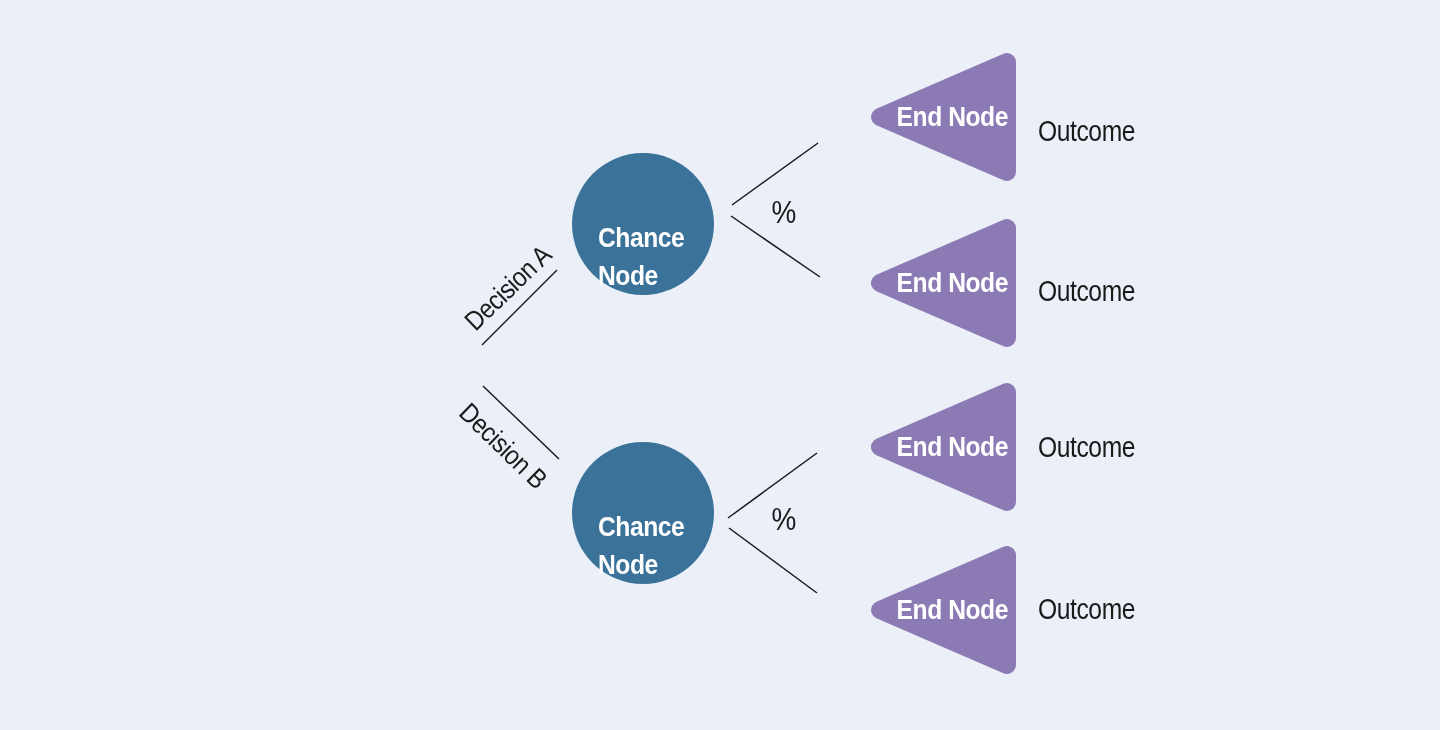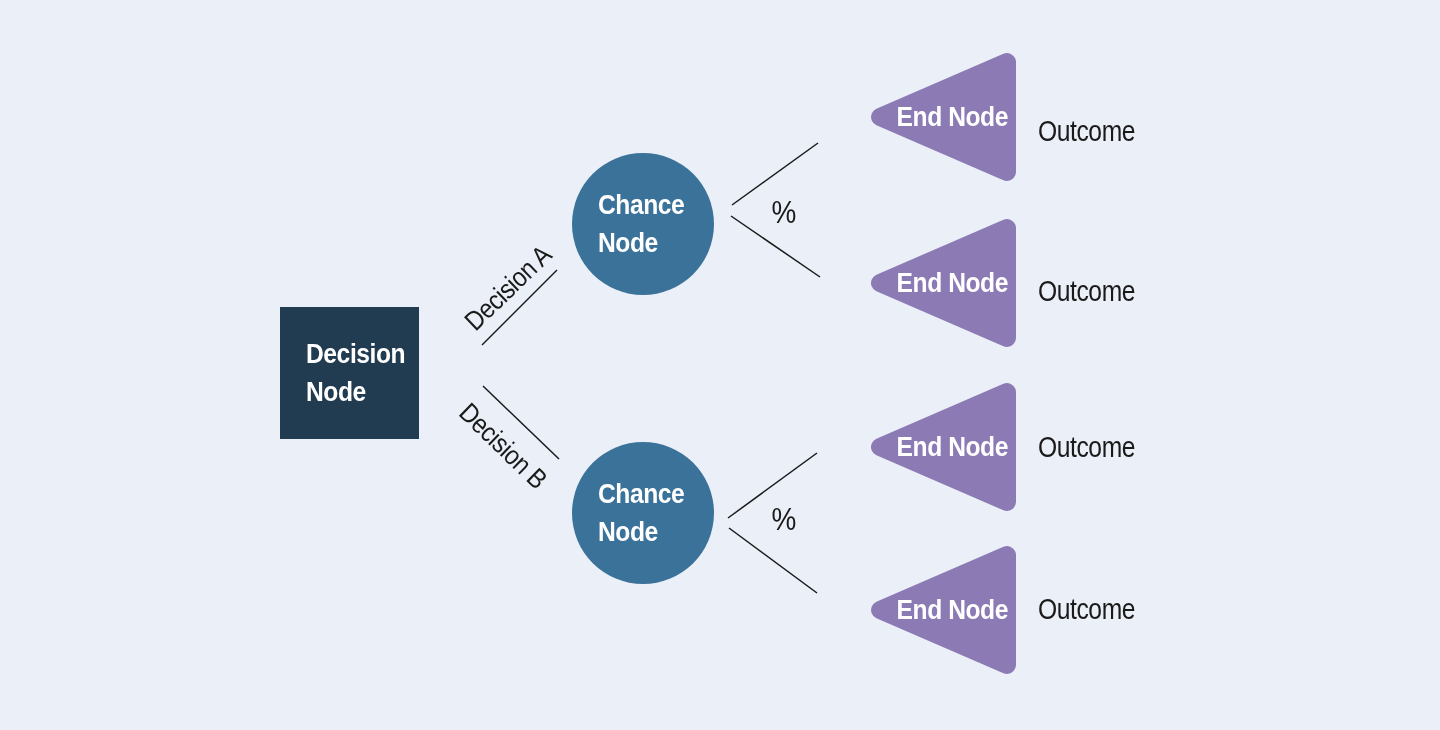--- a/index.html
+++ b/index.html
@@ -30,21 +30,21 @@
   
   .decision-node{
     position:absolute;left:280px;top:307px;width:139px;height:132px;
     background:var(--decision-node);
     display:flex;align-items:center;
     padding-left:26px;
   }
   .chance-node{
     position:absolute;width:142px;height:142px;border-radius:50%;
     background:var(--chance-node);
-    display:flex;align-items:center;
+    display:flex;align-items:flex-end;
     padding-left:26px;
   }
   .chance-node.n1{left:572px;top:153px;}
   .chance-node.n2{left:572px;top:442px;}
 
   .node-label{
     color:var(--node-text);
     font-weight:bold;
     font-size:28px;line-height:38px;
     letter-spacing:-0.5px;
@@ -128,23 +128,20 @@
 
     <line class="edge" x1="728" y1="518" x2="817" y2="453"></line>
     <line class="edge" x1="729" y1="528" x2="817" y2="593"></line>
 
     <path class="triangle" d="M880,117 L1007,62 L1007,172 Z"></path>
     <path class="triangle" d="M880,283 L1007,228 L1007,338 Z"></path>
     <path class="triangle" d="M880,447 L1007,392 L1007,502 Z"></path>
     <path class="triangle" d="M880,610 L1007,555 L1007,665 Z"></path>
   </svg>
 
-  <div class="decision-node">
-    <div class="node-label">Decision Node</div>
-  </div>
 
   <div class="branch-label a">Decision A</div>
   <div class="branch-label b">Decision B</div>
 
   <div class="chance-node n1">
     <div class="node-label">Chance Node</div>
   </div>
   <div class="chance-node n2">
     <div class="node-label">Chance Node</div>
   </div>

